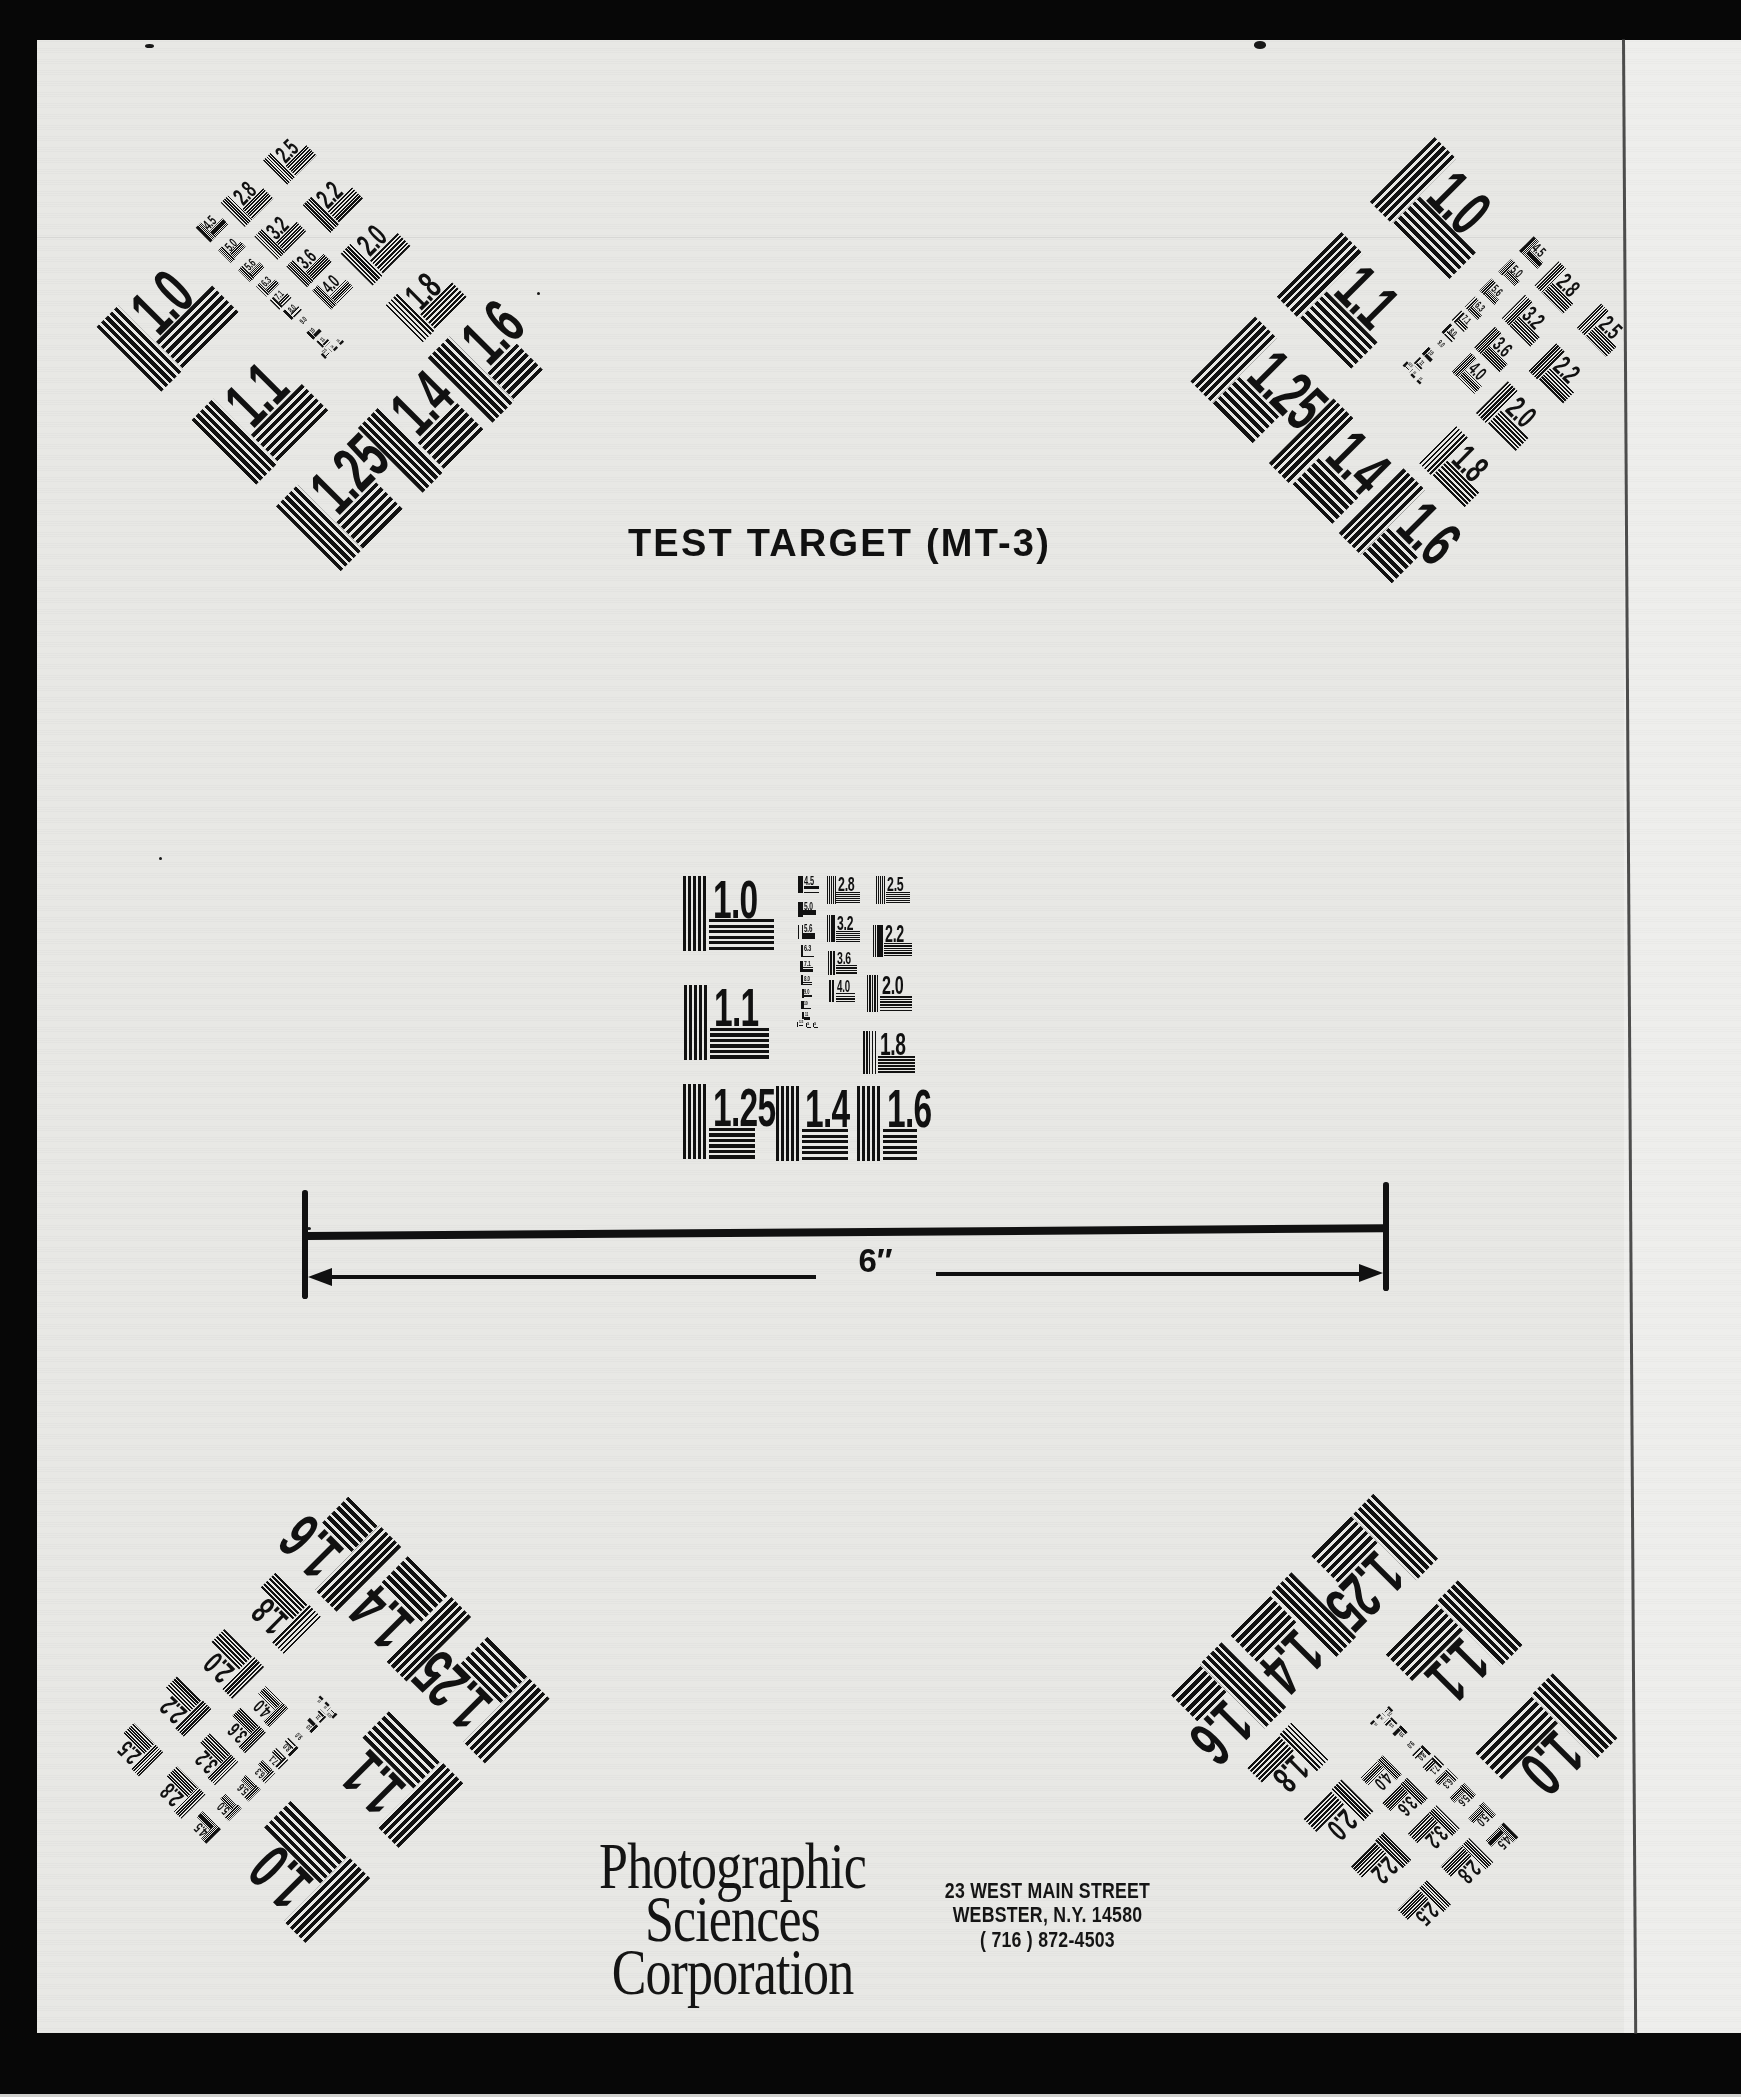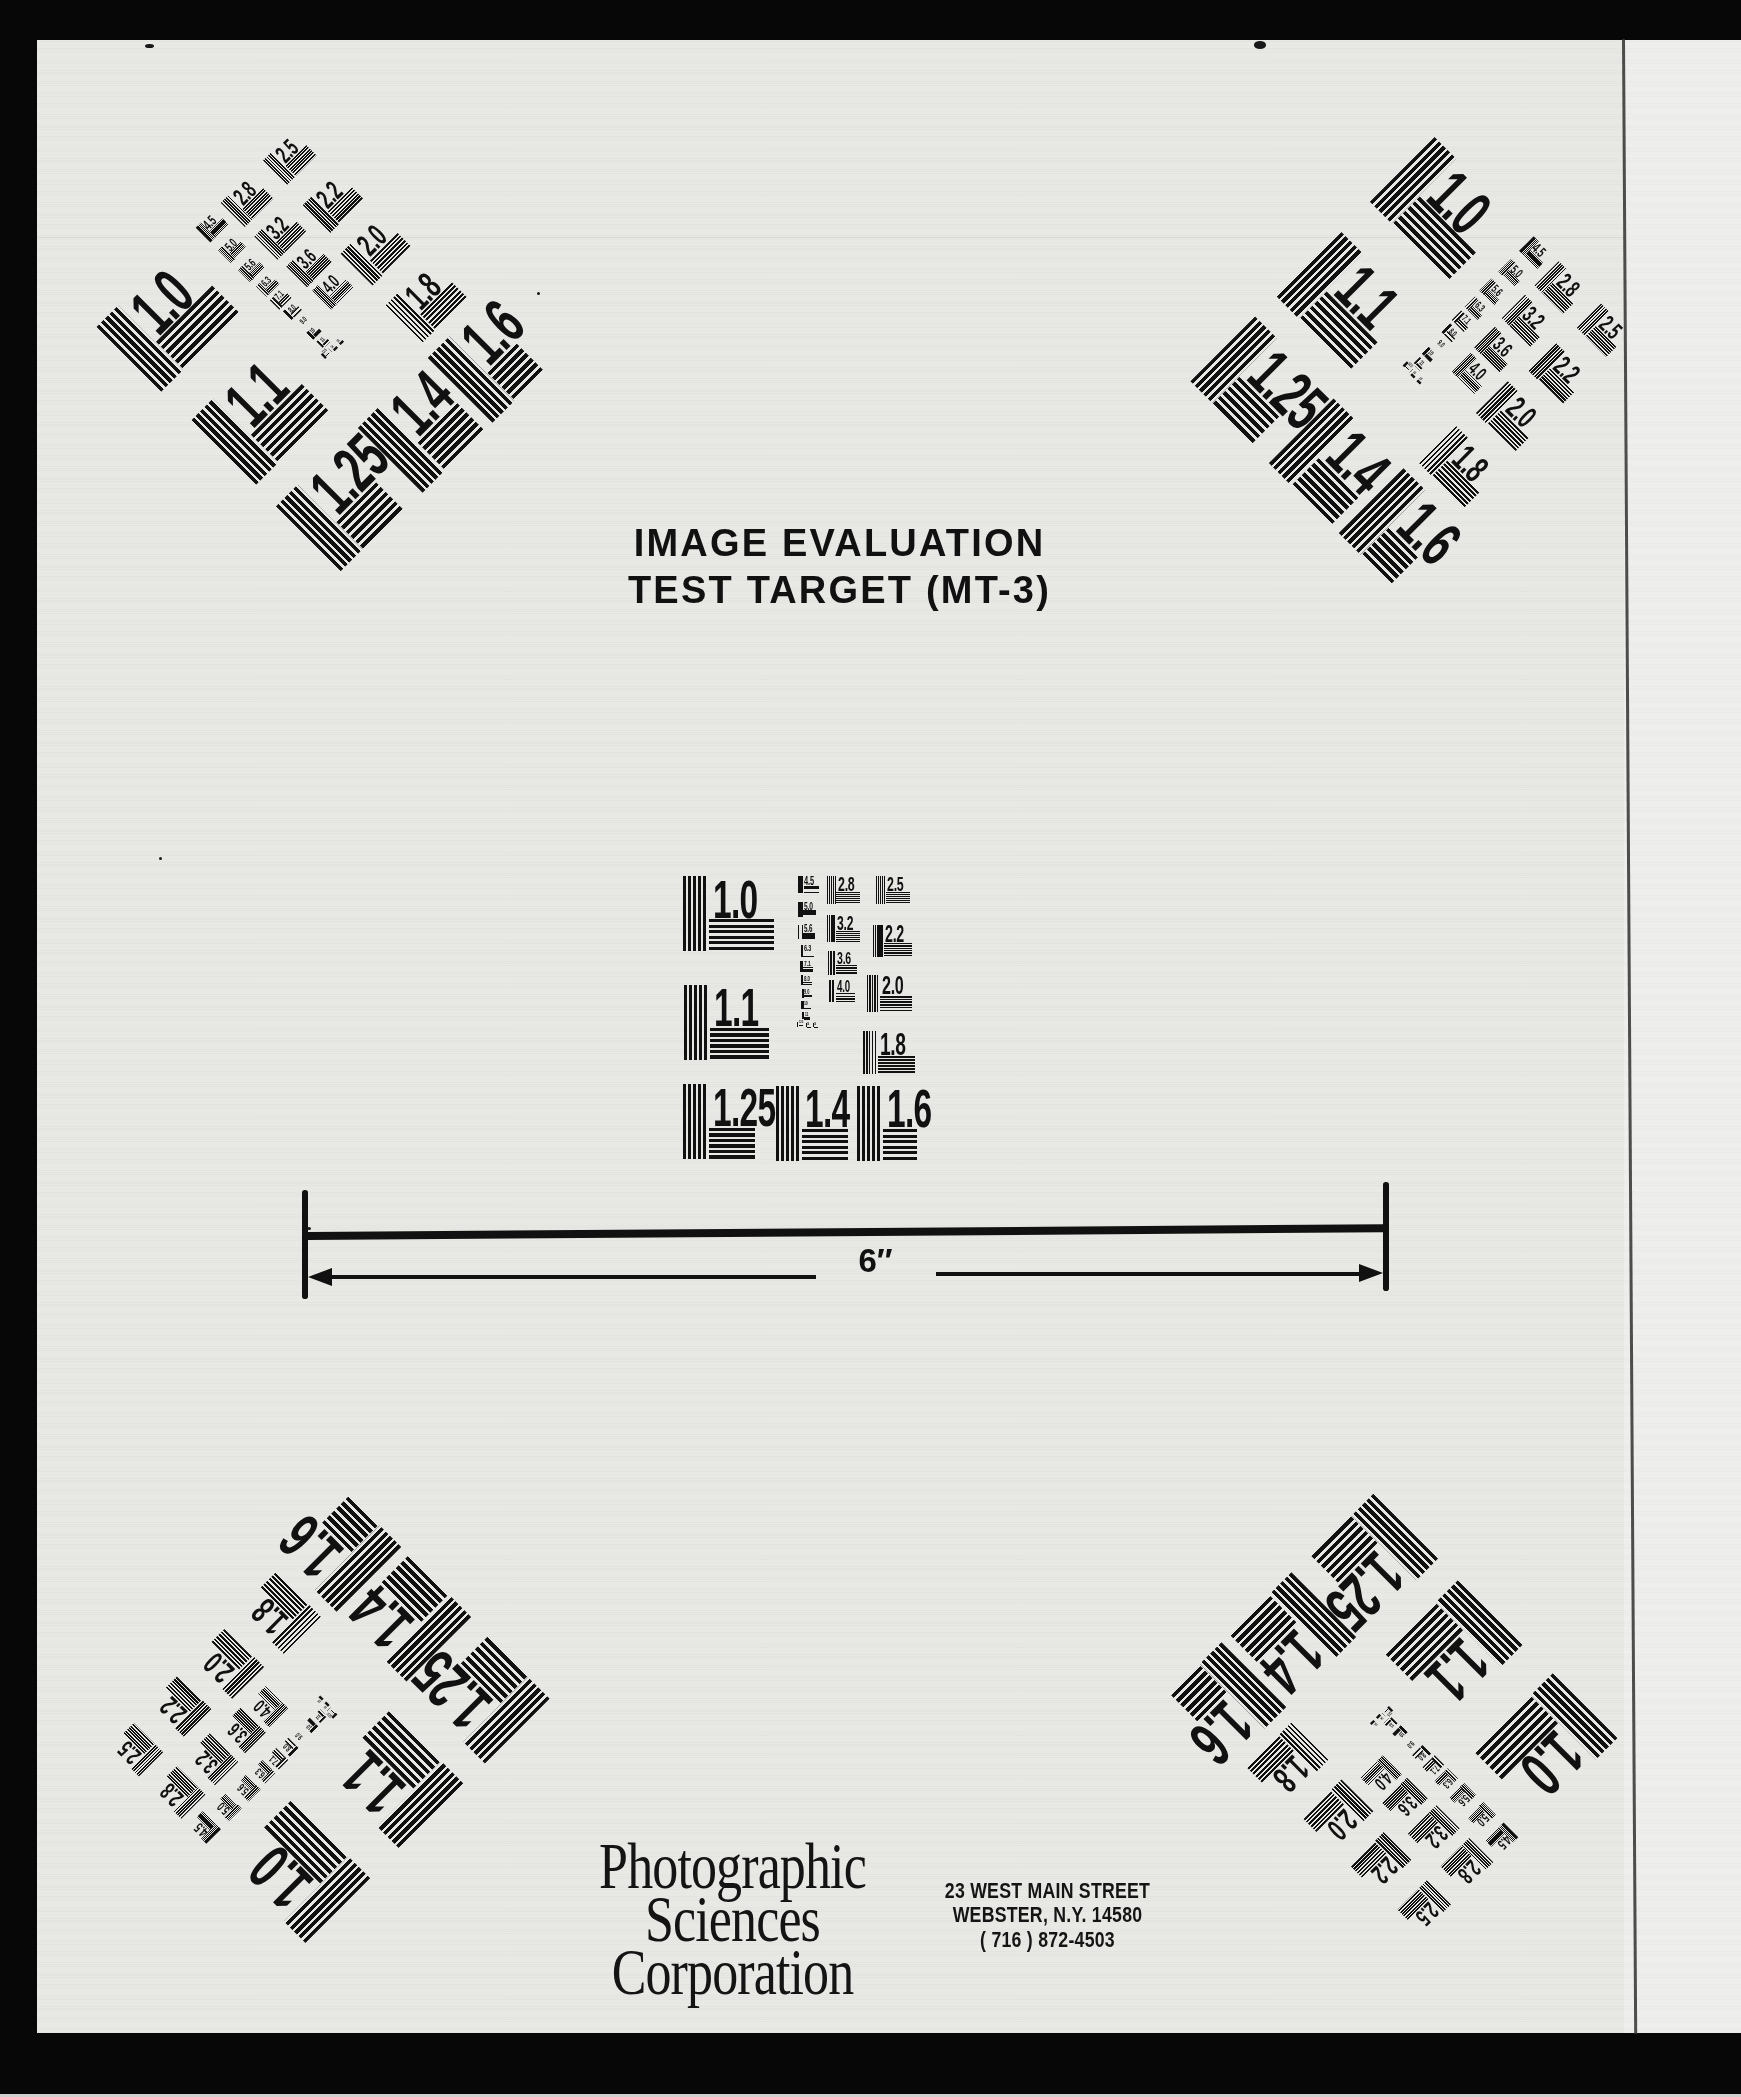--- a/index.html
+++ b/index.html
@@ -52,21 +52,20 @@
 
 <div id="stage">
 
   <div class="paper" id="paper-main"></div>
   <div class="paper" id="paper-right"></div>
   <div id="page-edge-line"></div>
   <div id="bottom-light-strip"></div>
   <div id="faint-scanline"></div>
 
   <div id="title-block">
-    <div>IMAGE EVALUATION</div>
     <div>TEST TARGET (MT-3)</div>
   </div>
 
   <div>
     <div class="tick" style="left:302px;top:1190px;height:109px;"></div>
     <div class="tick" style="left:1383px;top:1182px;height:109px;"></div>
     <div id="thick-line"></div>
     <div class="arrow-seg" style="left:319px;top:1275px;width:497px;"></div>
     <div class="arrow-head" style="left:308px;top:1268px;border-right:24.4px solid #111;"></div>
     <div class="arrow-seg" style="left:936px;top:1272px;width:431px;"></div>

